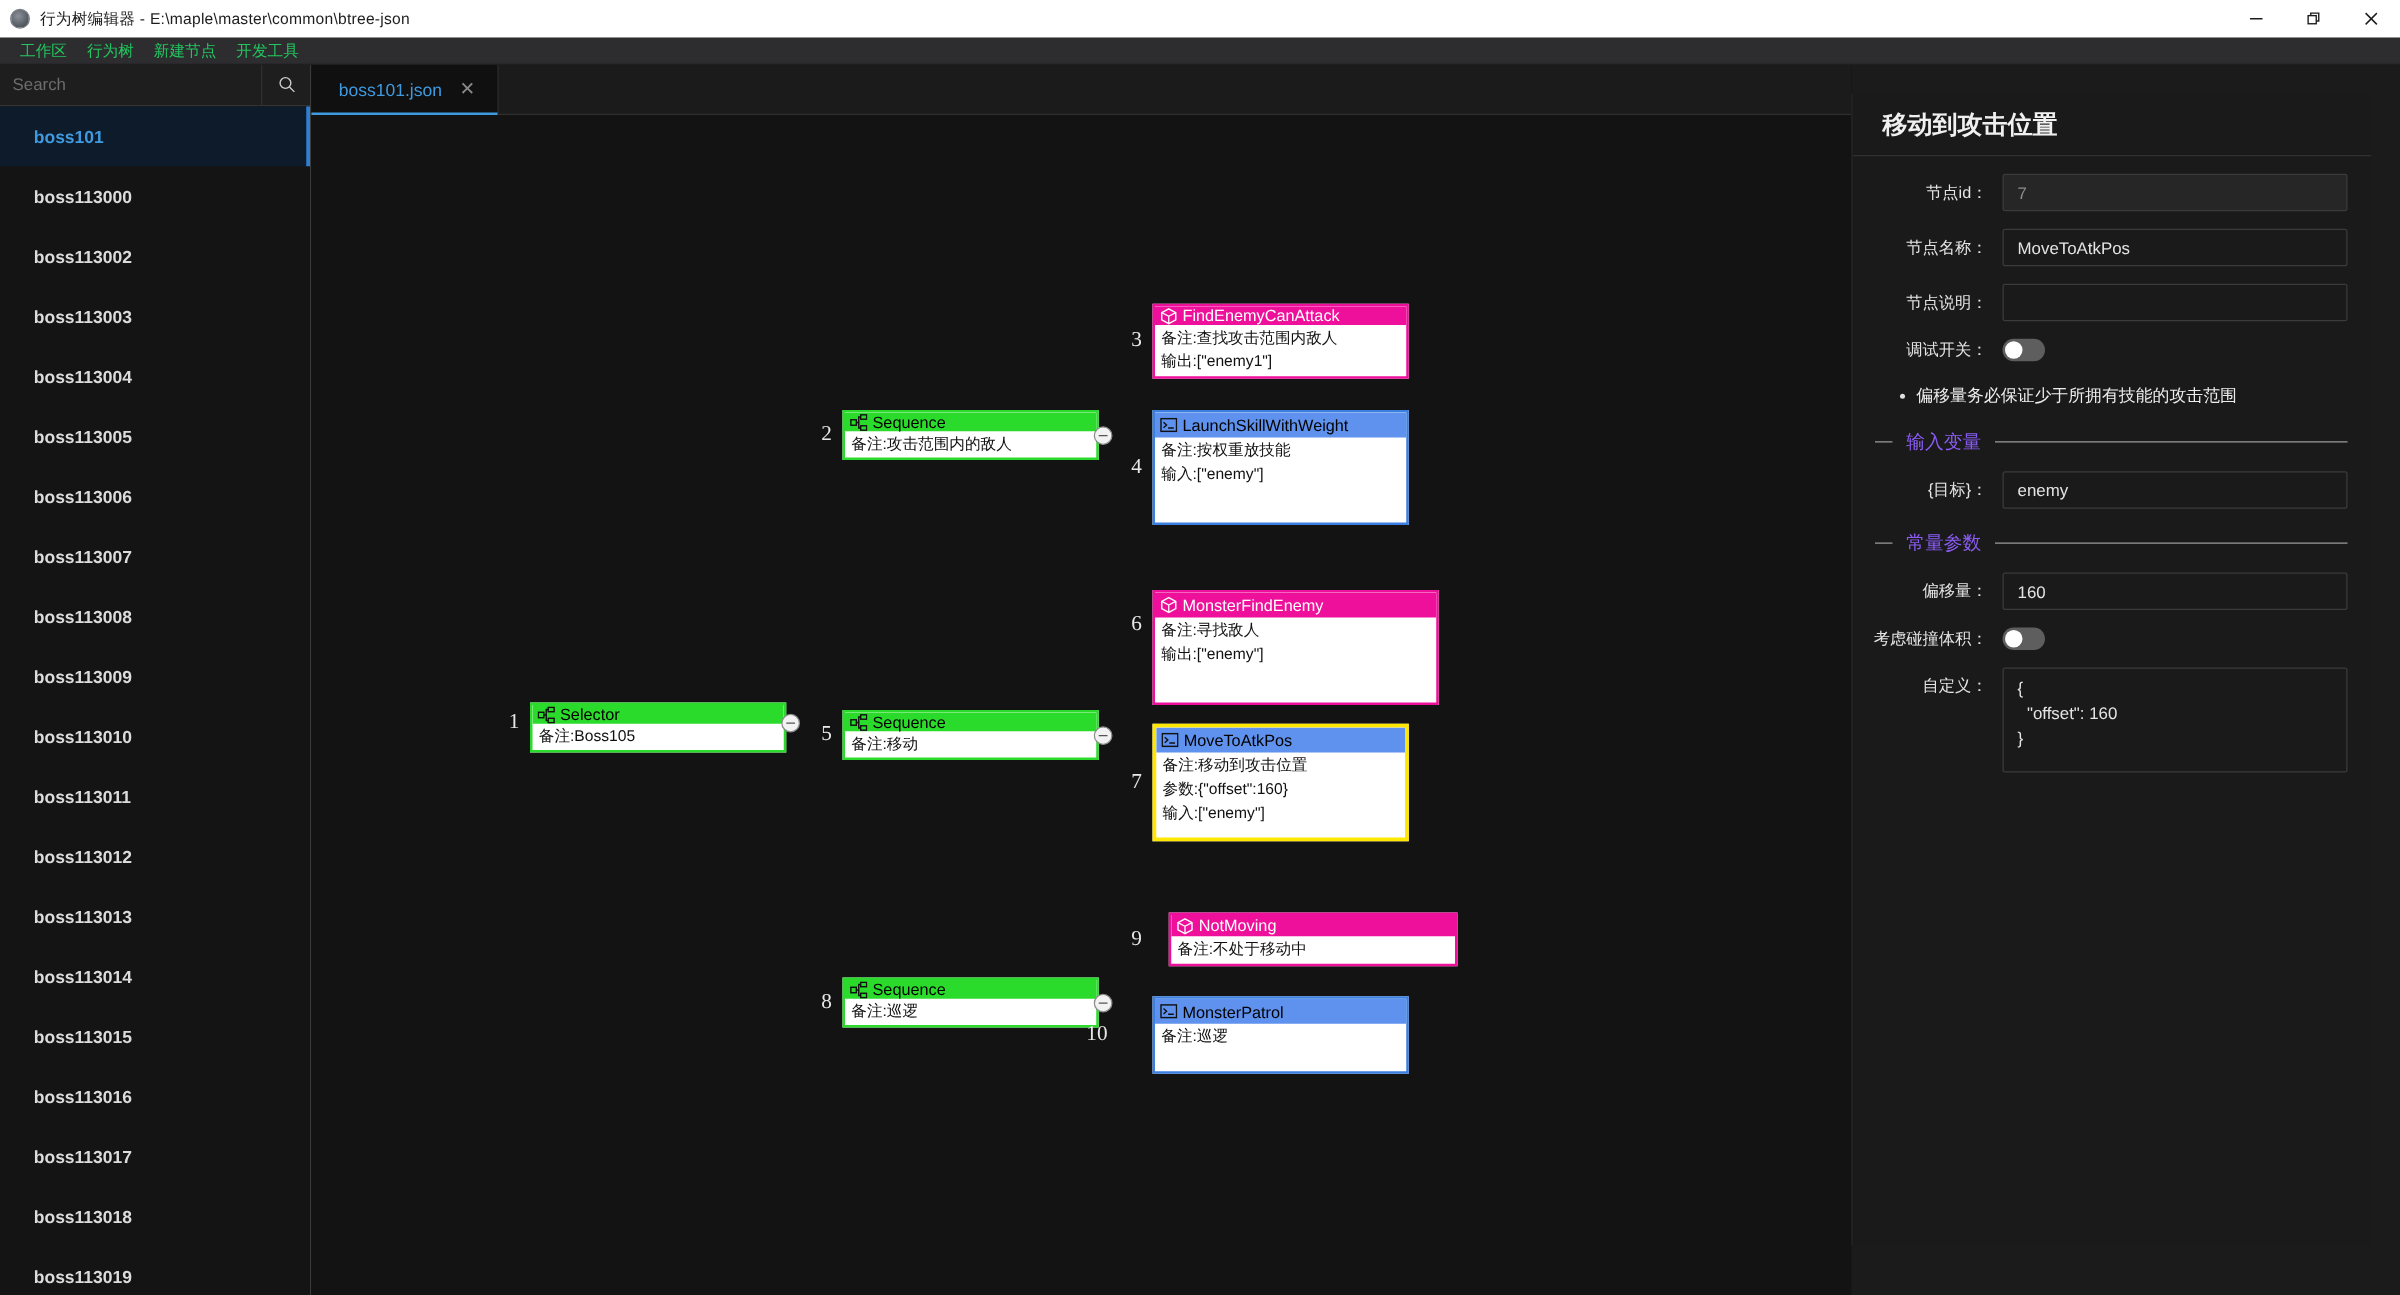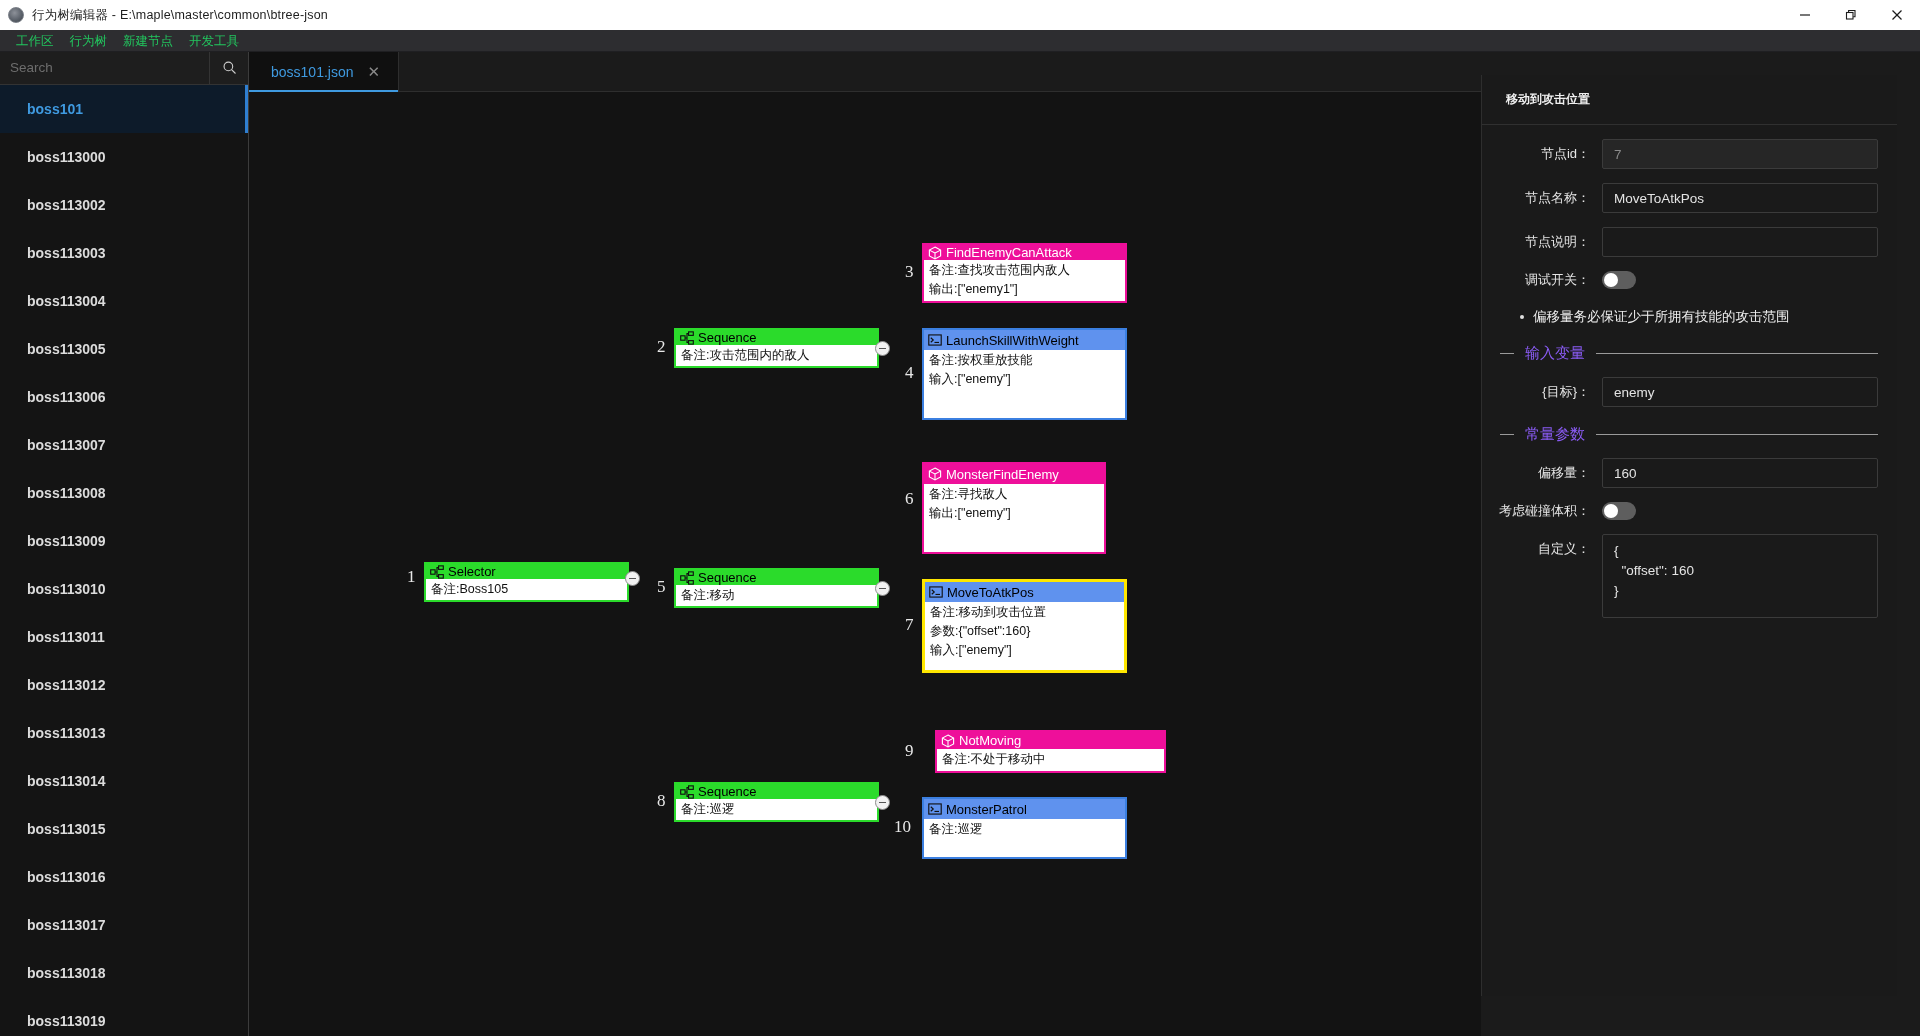--- a/index.html
+++ b/index.html
@@ -170,21 +170,21 @@
     margin: 23px 23px 0 0;
     align-self: flex-start;
     height: 921px;
     overflow: hidden;
   }
   #insp-wrap {
     width: 416px; height: 921px; background: #1a1a1a;
   }
   #insp-title {
     height: 50px; display: flex; align-items: center; padding-left: 24px;
-    font-size: 12px; font-weight: bold; color: #f0f0f0;
+    font-size: 20px; font-weight: bold; color: #f0f0f0;
     border-bottom: 1px solid #303030;
   }
   .frow {
     display: flex; align-items: center;
     padding: 0 20px 0 0; margin-top: 14px;
   }
   .flabel {
     width: 120px; flex: 0 0 120px; text-align: right;
     font-size: 13px; color: #e5e5e5; padding-right: 12px;
     white-space: nowrap;
@@ -432,21 +432,21 @@
               </svg>
             </span>
             <span>Sequence</span>
           </div>
           <div class="nbody">
             <div class="nline">备注:移动</div>
           </div>
         </div>
         <div class="nidx" style="left: 408px; top: 485px;">5</div>
         <div class="port" style="left: 626px; top: 489px;"></div>
-        <div class="node pink" style="left: 673px; top: 370px; width: 184px; height: 92px;">
+        <div class="node pink" style="left: 673px; top: 380px; width: 229px; height: 92px;">
           <div class="nhead">
             <span style="display: flex;">
               <svg class="icon-cond" viewBox="0 0 16 16">
                 <path d="M8 1.2 L14.4 4.7 V11.3 L8 14.8 L1.6 11.3 V4.7 Z" fill="none" stroke="#fff" stroke-width="1.3"></path>
                 <path d="M8 8 L14.4 4.7 M8 8 L1.6 4.7 M8 8 V14.8" fill="none" stroke="#fff" stroke-width="1.2"></path>
               </svg>
             </span>
             <span>MonsterFindEnemy</span>
           </div>
           <div class="nbody">
@@ -514,21 +514,21 @@
                 <polyline points="3.2,5.4 6,8 3.2,10.6" fill="none" stroke="#111" stroke-width="1.3"></polyline>
                 <line x1="7.4" y1="10.8" x2="12.6" y2="10.8" stroke="#111" stroke-width="1.3"></line>
               </svg>
             </span>
             <span>MonsterPatrol</span>
           </div>
           <div class="nbody">
             <div class="nline">备注:巡逻</div>
           </div>
         </div>
-        <div class="nidx" style="left: 645px; top: 725px;">10</div>
+        <div class="nidx" style="left: 620px; top: 725px;">10</div>
       </div>
   </div>
 
   <div id="inspector">
     <div id="insp-wrap">
       <div id="insp-title">移动到攻击位置</div>
 
       <div class="frow">
         <div class="flabel">节点id：</div>
         <input class="finput" readonly="" value="7" style="">

